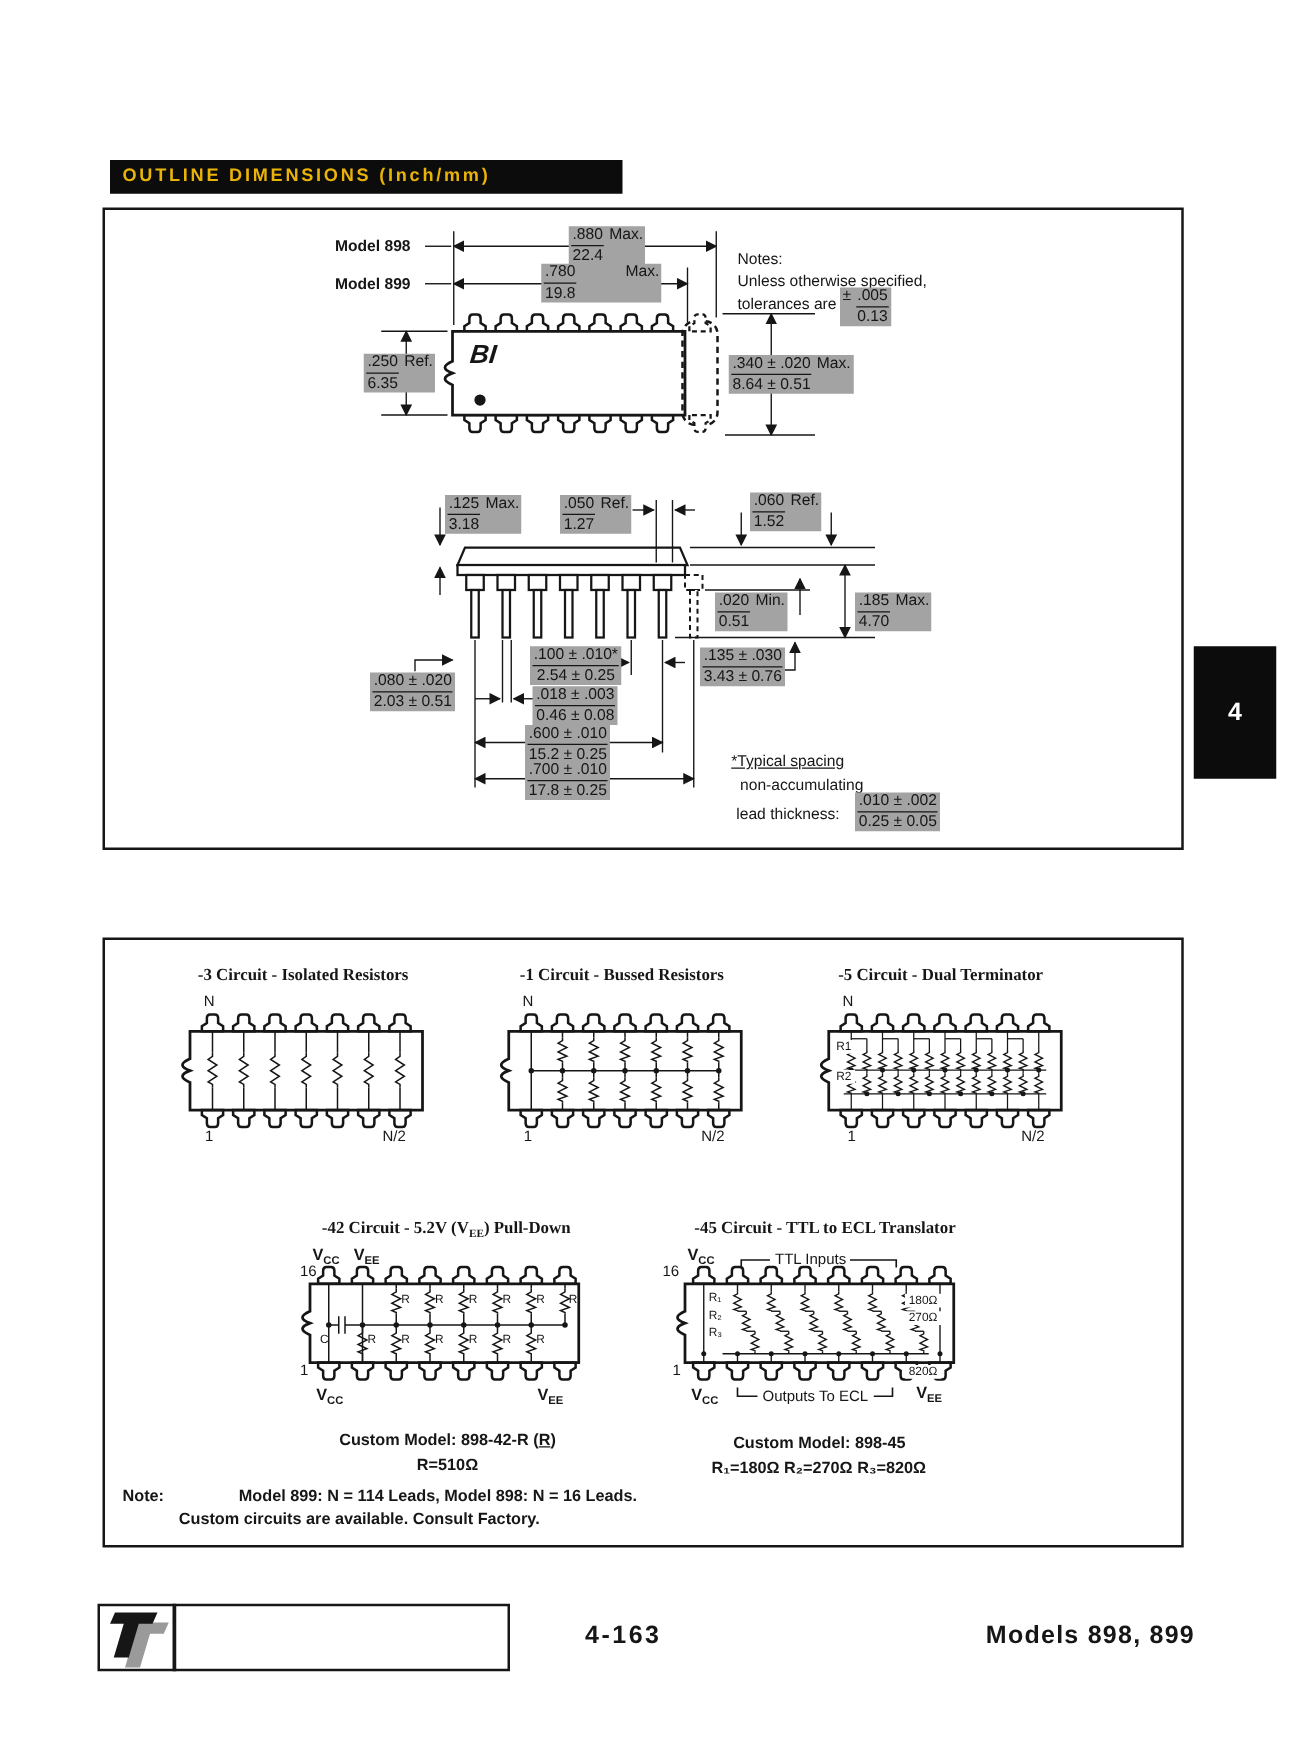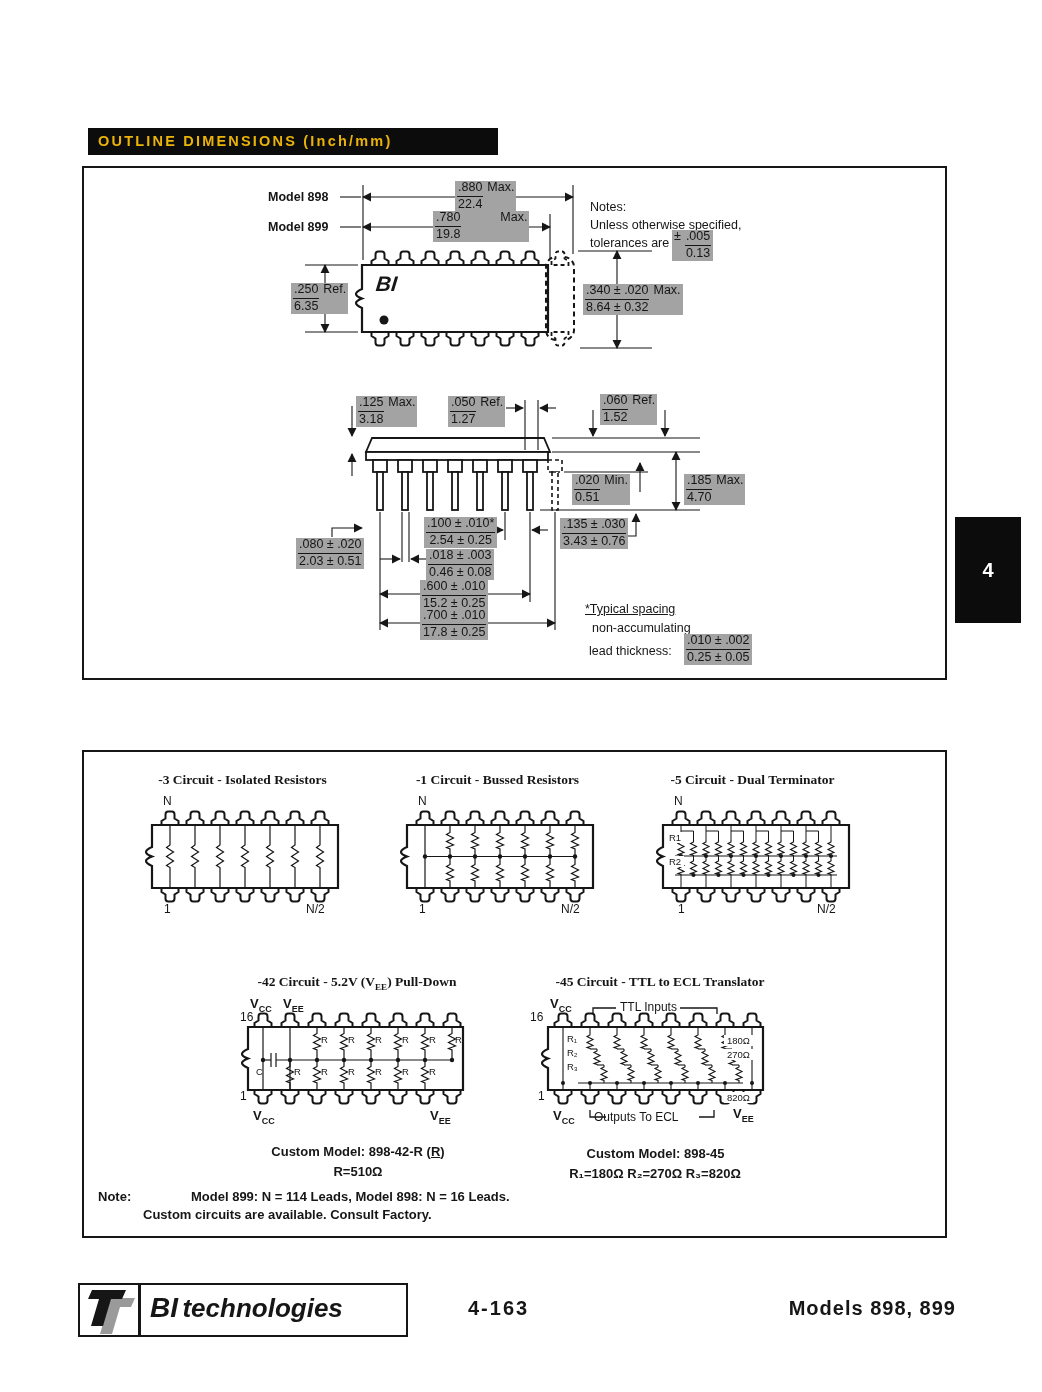--- a/index.html
+++ b/index.html
@@ -601,21 +601,21 @@
   <div class="fr" style="left:291px;top:283px;">
     <span class="st">
         <span class="t">.250</span>
         <span class="b">6.35</span>
       </span>
     <span>Ref.</span>
   </div>
   <div class="fr" style="left:583px;top:284px;">
     <span class="st">
         <span class="t">.340 ± .020</span>
-        <span class="b">8.64 ± 0.32</span>
+        <span class="b">8.64 ± 0.51</span>
       </span>
     <span>Max.</span>
   </div>
 
   <div class="fr" style="left:356px;top:396px;">
     <span class="st">
         <span class="t">.125</span>
         <span class="b">3.18</span>
       </span>
     <span>Max.</span>
@@ -758,41 +758,37 @@
   <div class="pin" style="left:538px;top:1089px;">1</div>
   <div class="sml wbg" style="left:564px;top:1033px;">R₁</div>
   <div class="sml wbg" style="left:564px;top:1047px;">R₂</div>
   <div class="sml wbg" style="left:564px;top:1061px;">R₃</div>
   <div class="sml wbg" style="left:724px;top:1035px;">180Ω</div>
   <div class="sml wbg" style="left:724px;top:1049px;">270Ω</div>
   <div class="sml wbg" style="left:724px;top:1092px;">820Ω</div>
   <div class="vlab" style="left:553px;top:1108px;">
     <span>V</span><sub>CC</sub>
   </div>
-  <div class="lb" style="left:594px;top:1110px;font-size:12px;">Outputs To ECL</div>
+  <div class="lb" style="left:610px;top:1110px;font-size:12px;">Outputs To ECL</div>
   <div class="vlab" style="left:733px;top:1106px;">
     <span>V</span><sub>EE</sub>
   </div>
   <div class="cm" style="left:548px;width:215px;top:1130px;">Custom Model: 898-45</div>
   <div class="cm" style="left:540px;width:230px;top:1150px;">R₁=180Ω  R₂=270Ω  R₃=820Ω</div>
 
   <div class="lb lbb" style="left:98px;top:1189px;font-size:13px;">Note:</div>
   <div class="lb lbb" style="left:143px;top:1189px;font-size:13px;padding-left:48px;">Model 899: N = 114 Leads, Model 898: N = 16 Leads.</div>
   <div class="lb lbb" style="left:143px;top:1207px;font-size:13px;">Custom circuits are available.  Consult Factory.</div>
 
   <div class="ftbox" style="left:78px;top:1283px;width:330px;height:54px;"></div>
   <div class="ftdiv" style="left:138px;top:1283px;height:54px;"></div>
   <svg width="1042" height="1392" viewBox="0 0 1042 1392" style="pointer-events:none;">
     <g transform="translate(95,1298)">
       <path d="M6,0 H40 L36,9 H25 L17,36 H5 L13,9 H2 Z" fill="#9a9a9a"></path>
     </g>
     <g transform="translate(86,1290)">
       <path d="M6,0 H40 L36,9 H25 L17,36 H5 L13,9 H2 Z" fill="#161616"></path>
     </g>
   </svg>
-  <div class="brand" style="left:150px;top:1292px;">
-    <span class="b1">BI</span>
-    <span class="b2">technologies</span>
-  </div>
   <div class="ftpage" style="left:468px;top:1297px;">4-163</div>
   <div class="ftmodels" style="left:700px;top:1297px;width:256px;">Models 898, 899</div>
 
 </div>
 
 </body></html>

